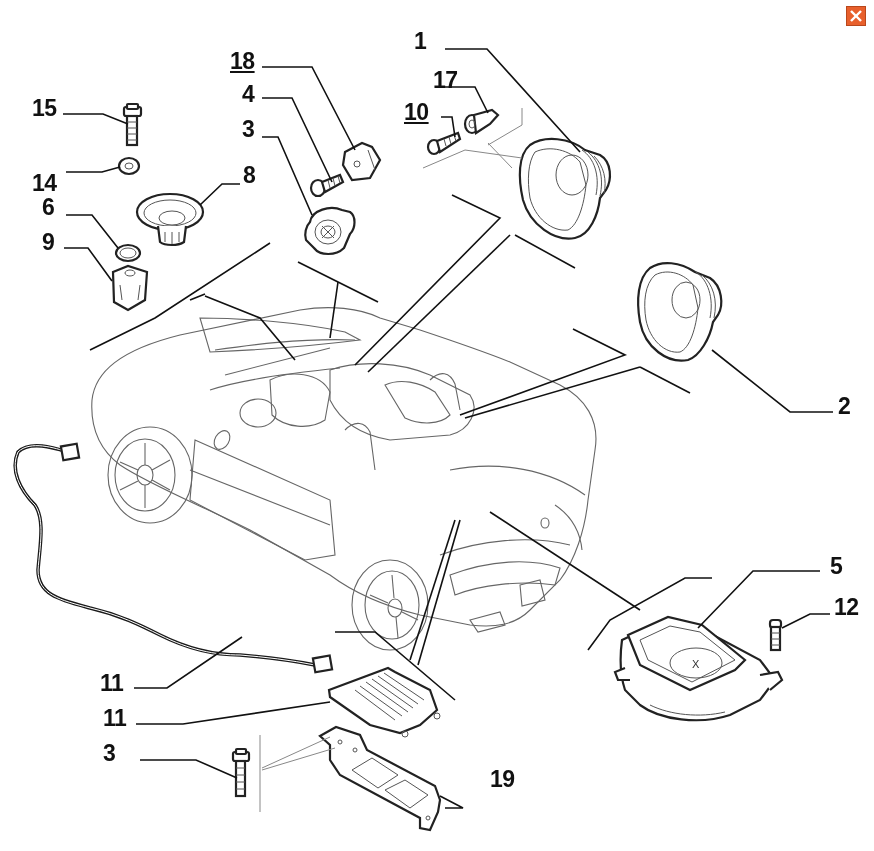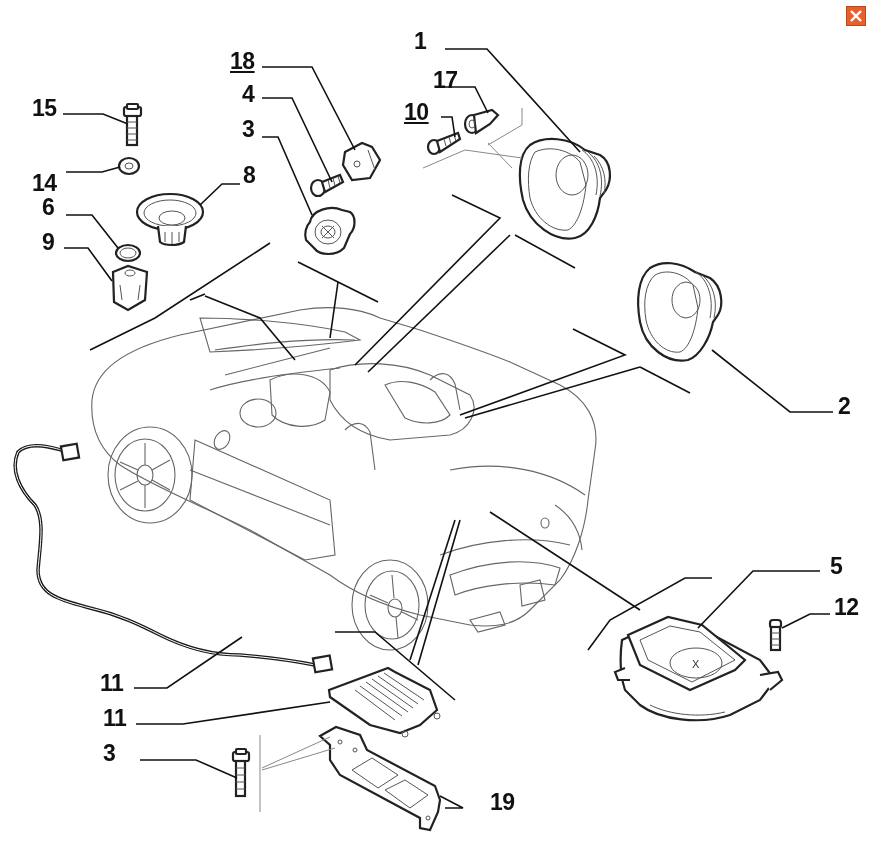--- a/index.html
+++ b/index.html
@@ -344,13 +344,13 @@
 <div class="callout" style="left:42px;  top:231px;">9</div>
 <div class="callout" style="left:404px; top:101px;text-decoration:underline;">10</div>
 <div class="callout" style="left:103px; top:707px;">11</div>
 <div class="callout" style="left:834px; top:596px;text-align:center;">12</div>
 <div class="callout" style="left:103px; top:742px;">3</div>
 <div class="callout" style="left:32px;  top:152px;margin-top:20px;">14</div>
 <div class="callout" style="left:32px;  top:97px;text-align:center;">15</div>
 <div class="callout" style="left:100px; top:672px;">11</div>
 <div class="callout" style="left:415px; top:69px;margin-left:18px;">17</div>
 <div class="callout" style="left:230px; top:50px;text-decoration:underline;">18</div>
-<div class="callout" style="left:490px; top:791px;text-align:center;">19</div>
+<div class="callout" style="left:490px; top:768px;text-align:center;">19</div>
 
 </body></html>

